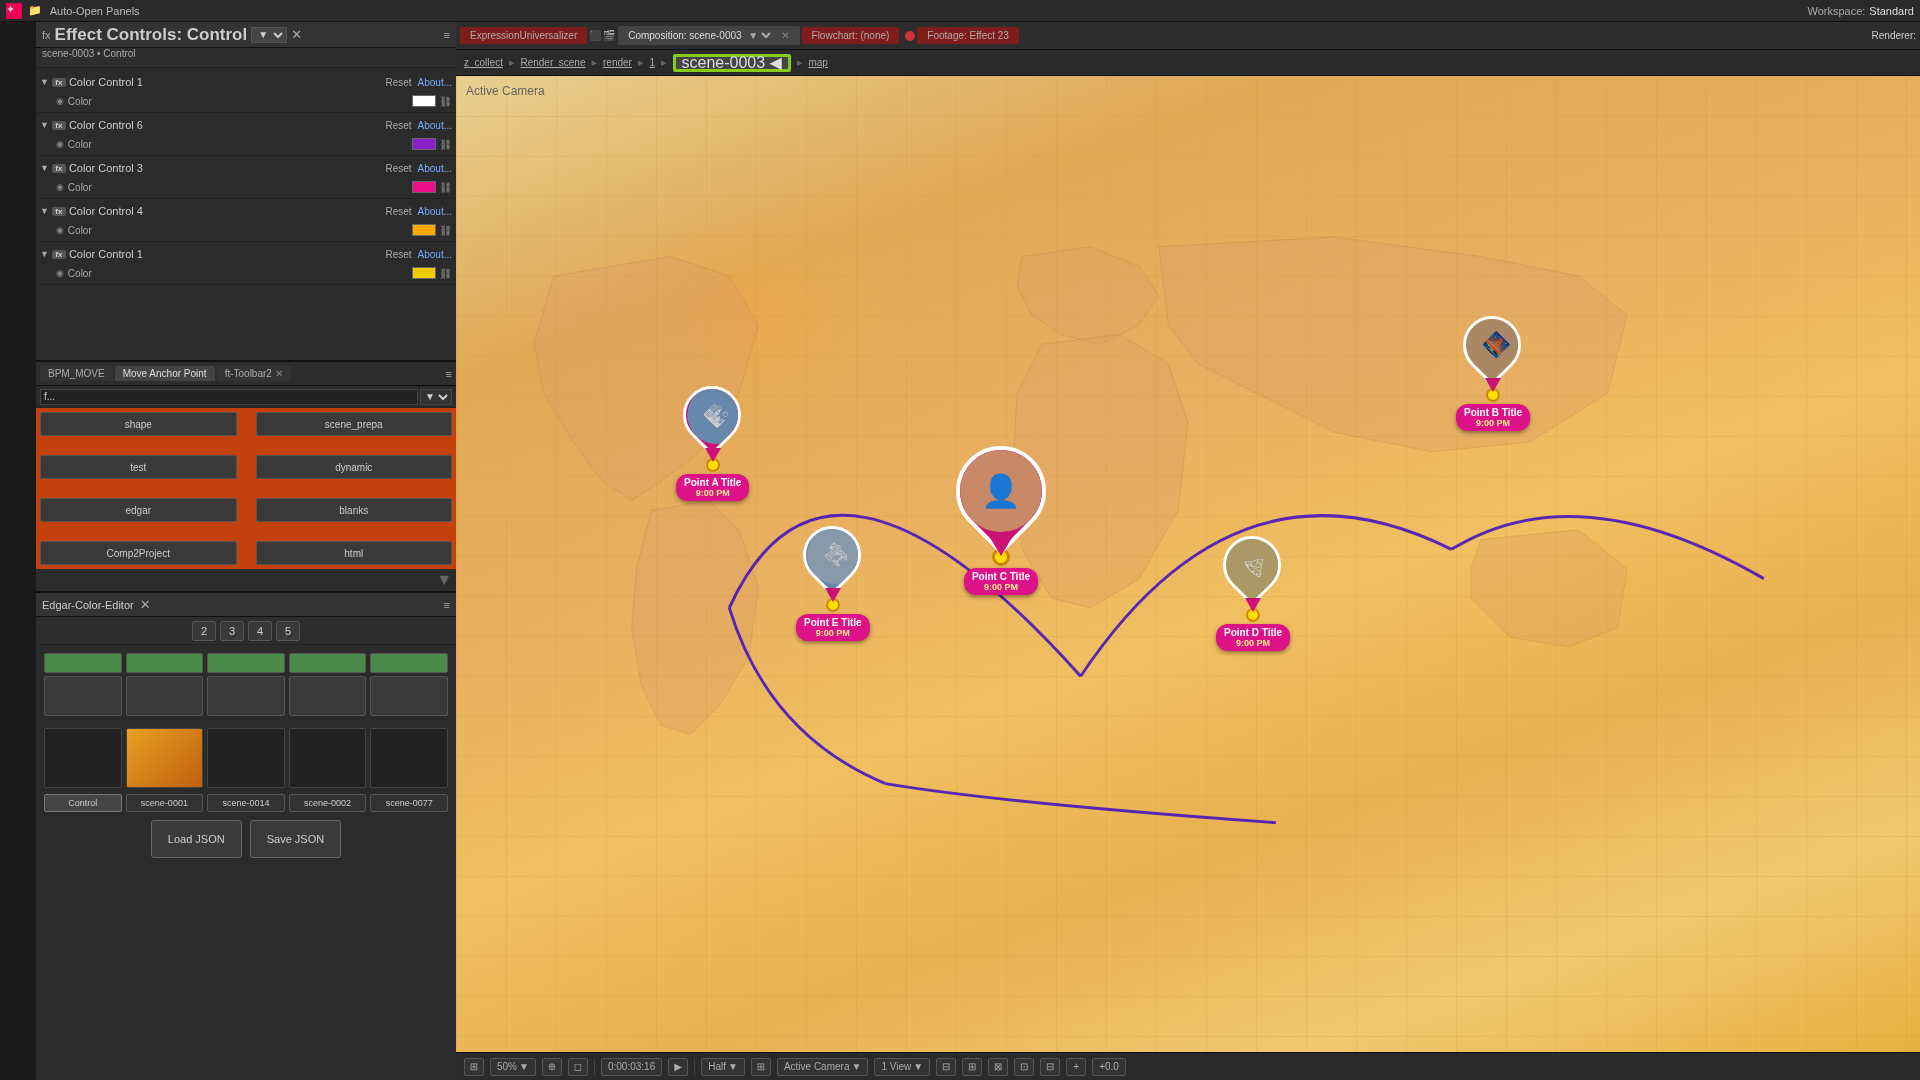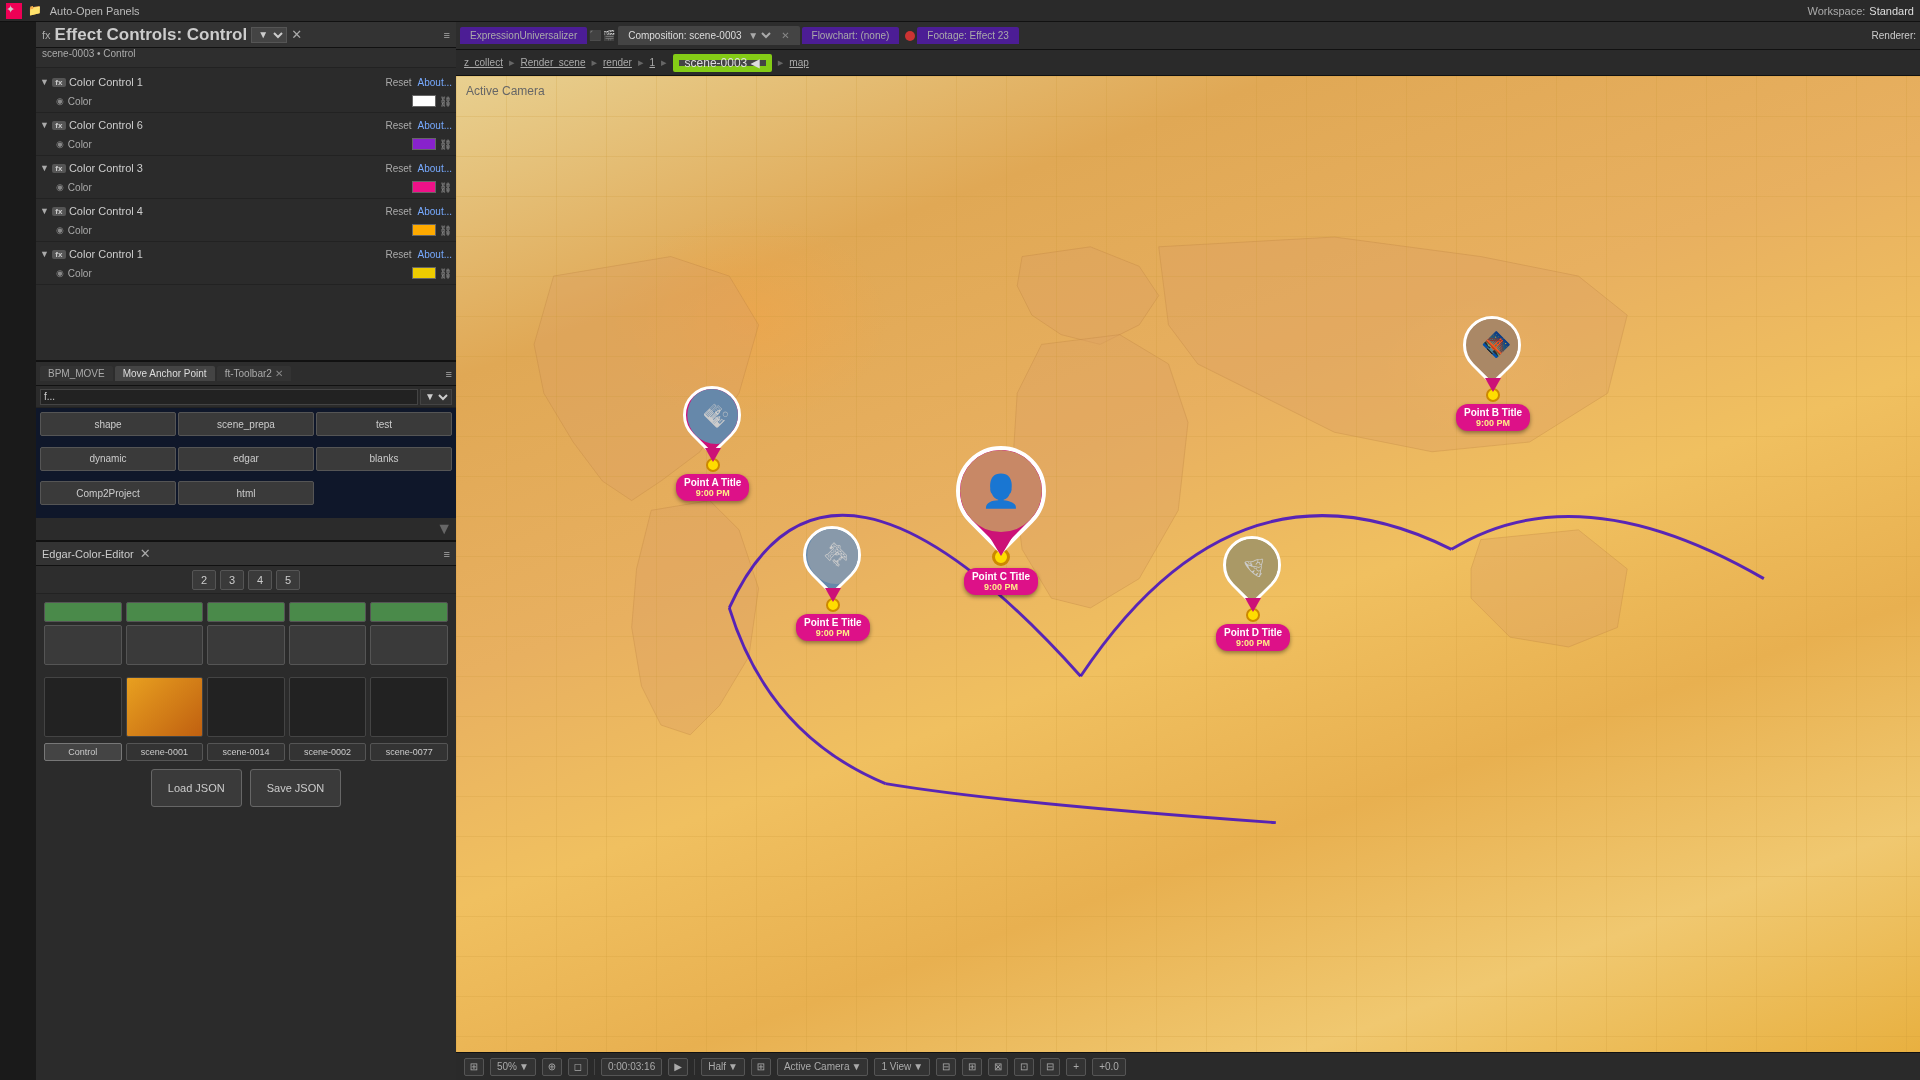--- a/index.html
+++ b/index.html
@@ -233,24 +233,24 @@
       border: 1px solid #444;
       color: #ccc;
       font-size: 10px;
       height: 16px;
       margin-left: 2px;
     }
     .toolbar-buttons {
       flex: 1;
       padding: 4px;
       display: grid;
-      grid-template-columns: 1fr 1fr 1fr;
-      gap: 2px;
+      grid-template-columns: 1fr 1fr;
+      gap: 19px;
       overflow-y: auto;
-      background: #0f172a;
+      background: #c2410c;
     }
     .tb-btn {
       background: #3a3a3a;
       border: 1px solid #555;
       color: #ccc;
       font-size: 10px;
       height: 24px;
       cursor: pointer;
       display: flex;
       align-items: center;
@@ -381,21 +381,21 @@
       align-items: center;
       padding: 0 4px;
       border-bottom: 1px solid #111;
       gap: 2px;
     }
     .ptab {
       padding: 3px 10px;
       font-size: 10px;
       color: #aaa;
       cursor: pointer;
-      background: #4c1d95;
+      background: #7f1d1d;
       border-radius: 2px 2px 0 0;
       white-space: nowrap;
     }
     .ptab.active { background: #444; color: #ddd; }
     .ptab-close { font-size: 10px; margin-left: 4px; color: #888; }
     .comp-header-bar {
       height: 26px;
       background: #2a2a2a;
       display: flex;
       align-items: center;
@@ -405,23 +405,23 @@
     }
     .comp-header-bar .breadcrumb-item {
       color: #aaa;
       font-size: 10px;
       cursor: pointer;
       text-decoration: underline;
     }
     .comp-header-bar .separator { color: #666; }
     .comp-name-box {
       background: #444;
-      border: 6px solid #84cc16;
+      border: 3px solid #84cc16;
       color: #ddd;
-      font-size: 12px;
+      font-size: 16px;
       padding: 1px 6px;
       height: 18px;
       display: flex;
       align-items: center;
       border-radius: 2px;
     }
     .canvas-area {
       flex: 1;
       background: #111;
       position: relative;

